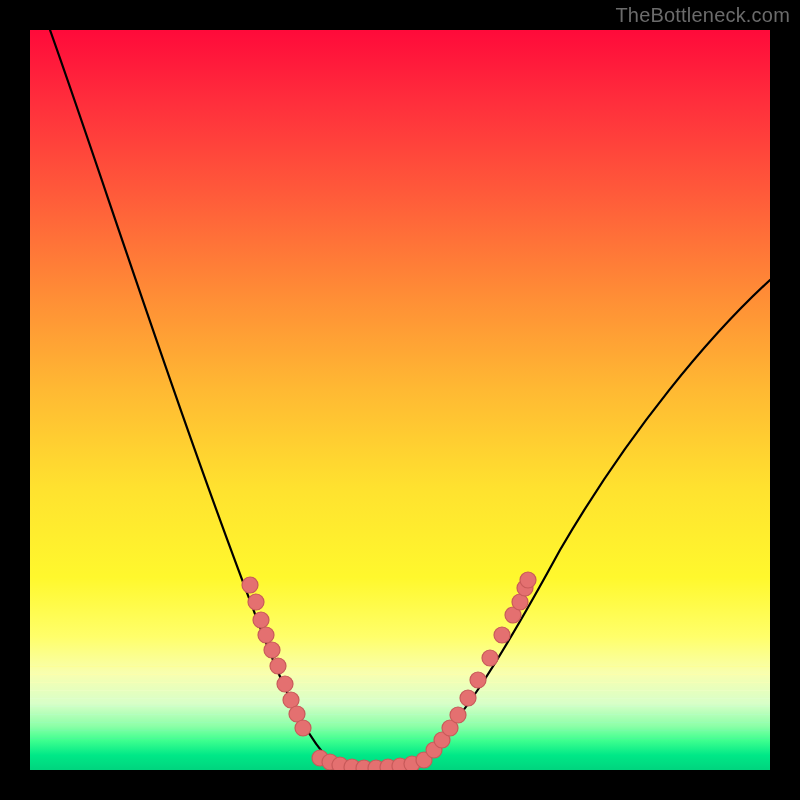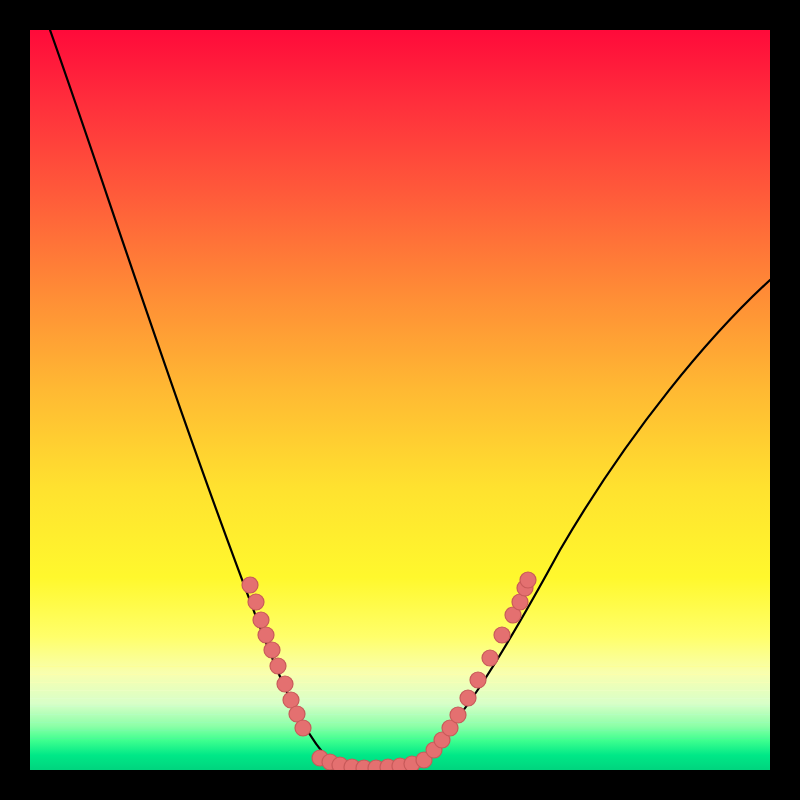--- a/index.html
+++ b/index.html
@@ -72,20 +72,21 @@
     color: #6b6b6b;
     font-size: 20px;
     letter-spacing: 0.2px;
     user-select: none;
   }
 </style>
 </head>
 <body>
 
 <div class="stage">
+  <div class="credit">TheBottleneck.com</div>
 
   <div class="plot-frame">
 
     <div class="band" style="top:636px;background:#ffff90;"></div>
     <div class="band" style="top:644px;background:#ffffa8;"></div>
     <div class="band" style="top:652px;background:#f9ffb8;"></div>
     <div class="band" style="top:660px;background:#efffc6;"></div>
     <div class="band" style="top:668px;background:#e0ffcf;"></div>
     <div class="band" style="top:676px;background:#ccffcd;"></div>
     <div class="band" style="top:684px;background:#b3ffc5;"></div>

